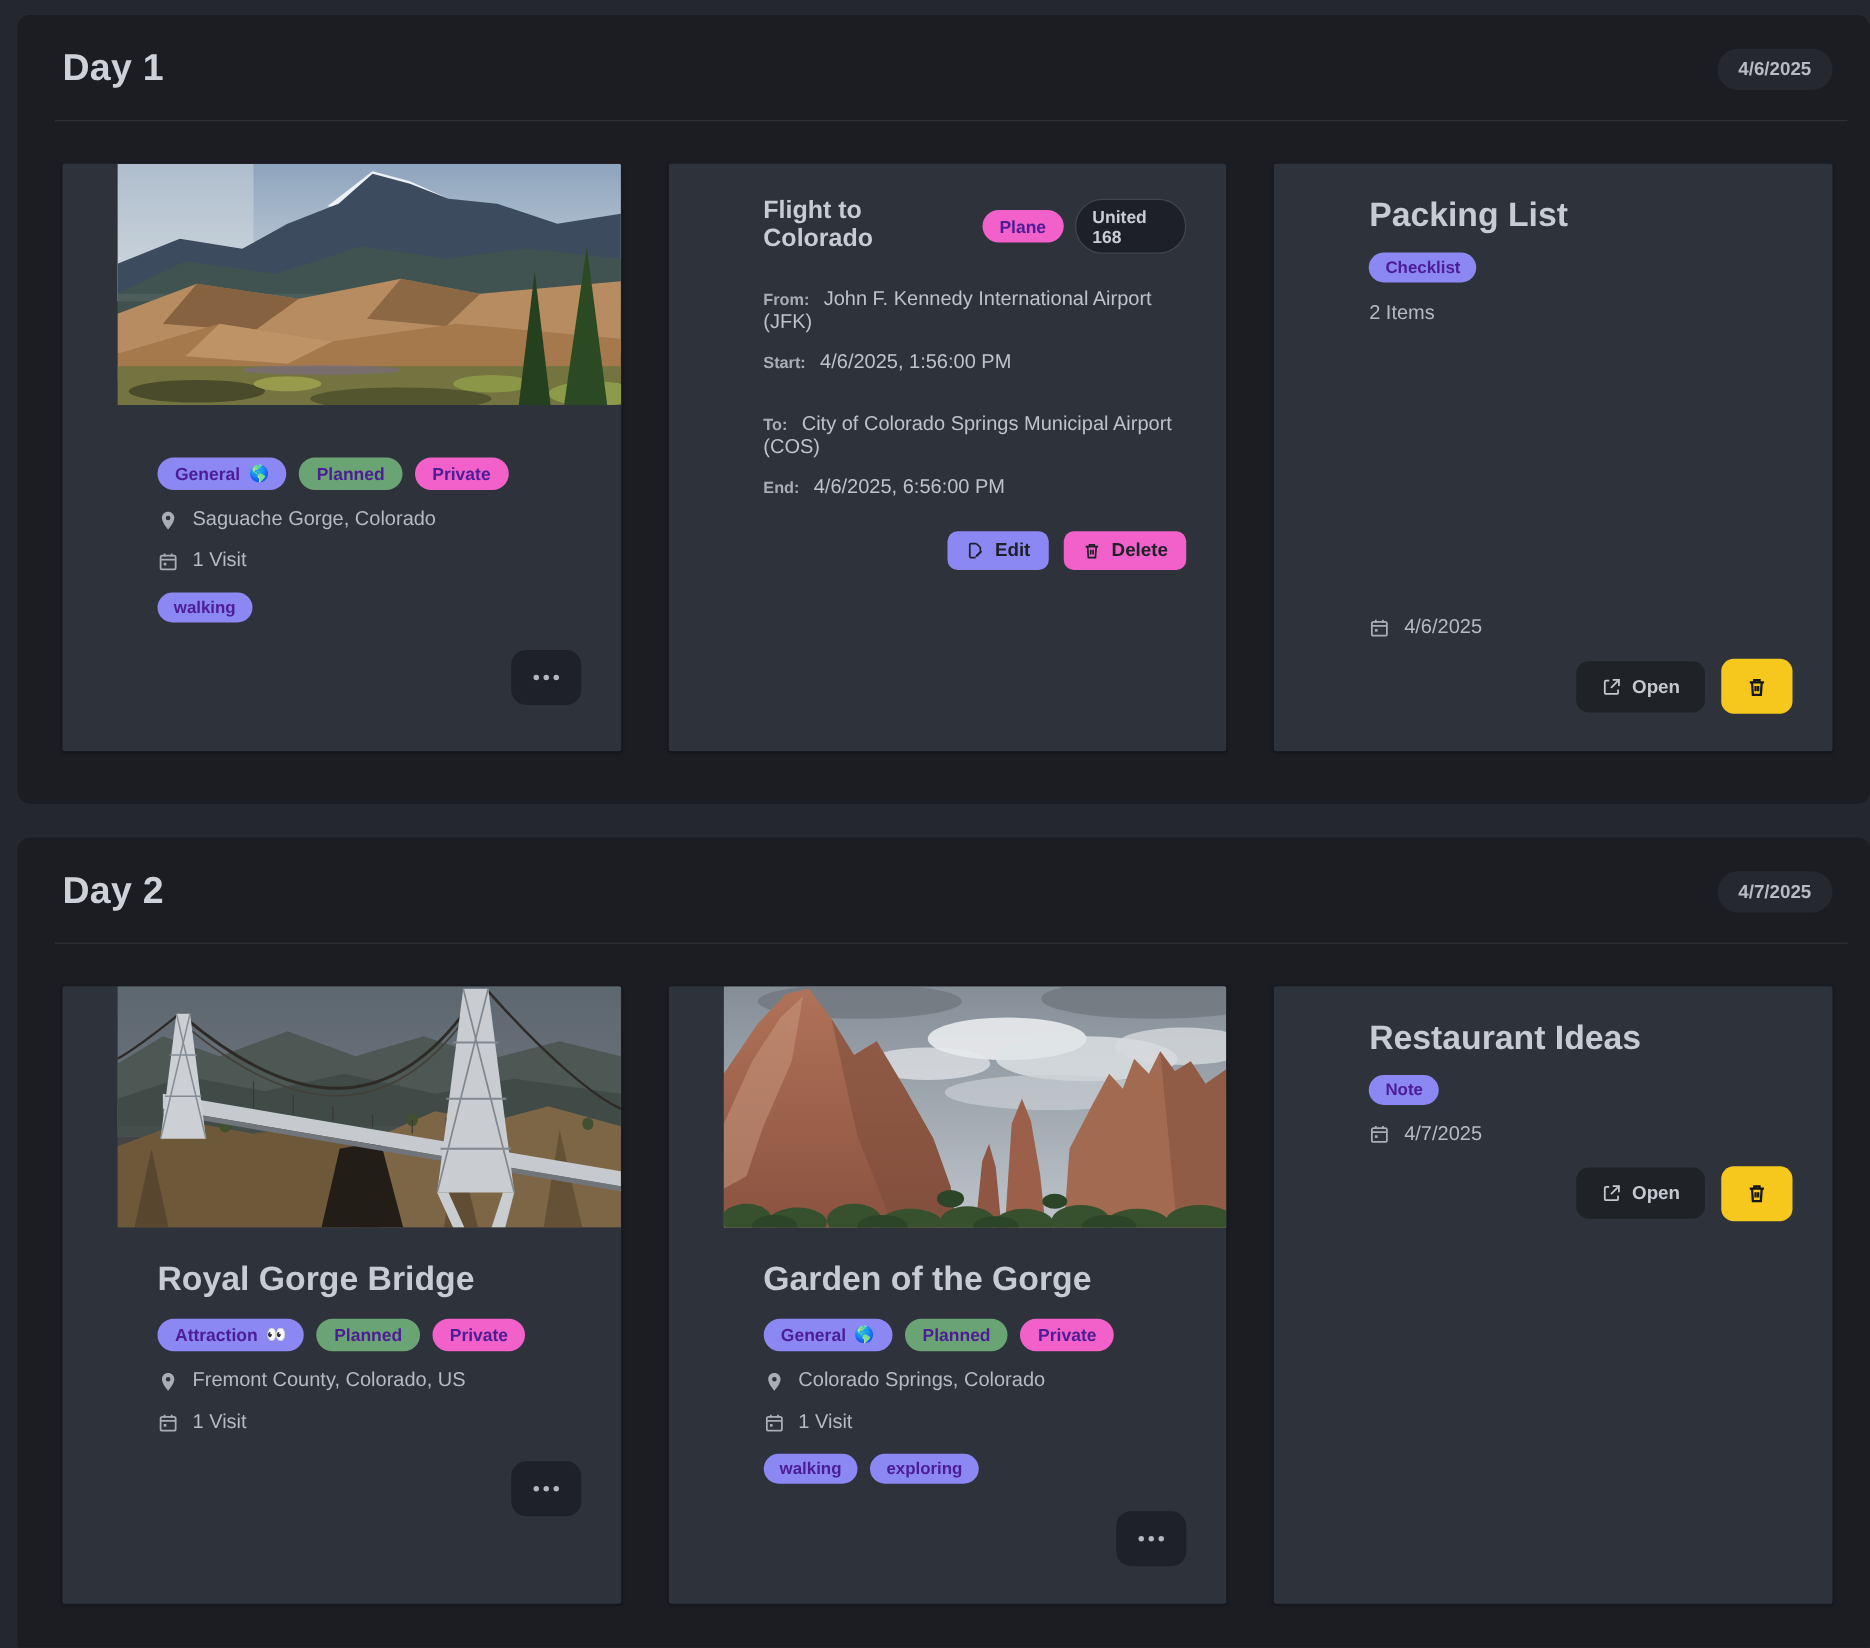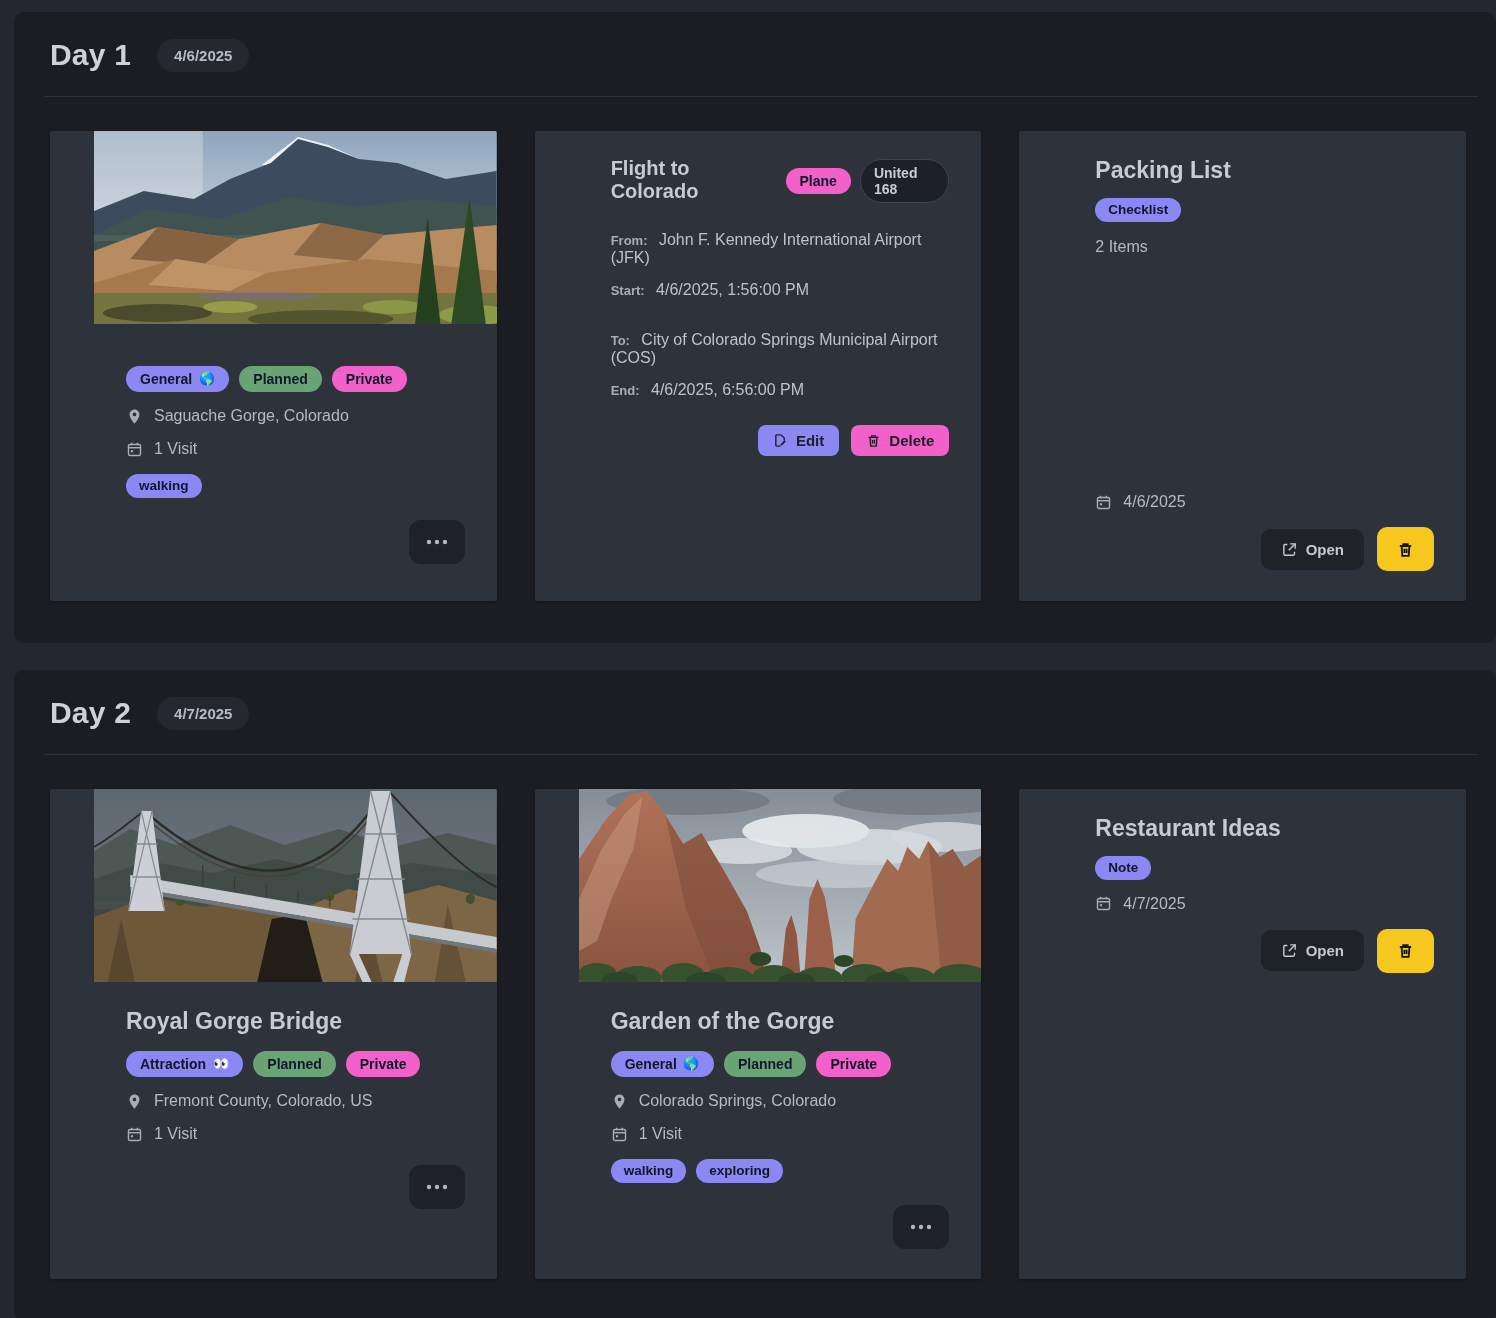--- a/index.html
+++ b/index.html
@@ -8,43 +8,43 @@
     width:1496px; height:1318px; overflow:hidden;
     background:#25272e;
     font-family:"Liberation Sans", sans-serif;
     -webkit-font-smoothing:antialiased;
   }
   .page { display:flex; flex-direction:column; gap:27px; padding:12px 0 0 14px; }
   .day-section {
     background:#1b1d23; border-radius:10px;
     padding:18px 30px 42px 36px;
   }
-  .day-header { display:flex; justify-content:flex-start; align-items:center; gap:26px; padding-top:8px; }
+  .day-header { display:flex; justify-content:space-between; align-items:center; gap:0; padding-top:8px; }
   .day-title { margin:0; font-size:30px; font-weight:700; color:#ced1d7; letter-spacing:0.2px; }
   .day-date {
     background:#26282f; color:#b7bbc2; border-radius:999px;
     padding:8px 17px; font-size:15px; font-weight:700;
   }
   .day-divider { border:none; border-top:1px solid rgba(255,255,255,0.09); margin:24px -12px 0 -6px; }
   .cards { display:grid; grid-template-columns:repeat(3,1fr); gap:38px; margin-top:34px; align-items:stretch; }
   .card {
     background:#2e323b; border-radius:2px; overflow:hidden;
     min-height:470px; display:flex; flex-direction:column;
     box-shadow:0 1px 3px rgba(0,0,0,0.35);
     padding-left:44px;
   }
   .card-photo { height:193px; flex:none; background:#444; }
   .card-photo svg { display:block; width:100%; height:100%; }
   .card-body { padding:26px 32px 30px; display:flex; flex-direction:column; flex:1; }
-  .card-title { margin:0; font-size:23px; font-weight:700; color:#c7cbd2; }
+  .card-title { margin:0; font-size:27px; font-weight:700; color:#c7cbd2; }
   .tag-row { display:flex; gap:10px; margin-top:16px; flex-wrap:wrap; }
   .pill {
     display:inline-flex; align-items:center; gap:7px;
     border-radius:999px; padding:5px 14px;
-    font-size:14px; font-weight:700; color:#0f172a; line-height:1.15;
+    font-size:14px; font-weight:700; color:#4c1d95; line-height:1.15;
   }
   .pill.purple { background:#8b88f3; }
   .pill.green  { background:#6ba474; }
   .pill.pink   { background:#f161c9; }
   .pill.activity { font-size:13.5px; padding:4px 13px; }
   .pill-emoji { font-size:13px; }
   .meta-row { display:flex; align-items:center; gap:11px; margin-top:15px; color:#b6bac1; font-size:16px; }
   .meta-row .ico { flex:none; color:#a9adb4; display:flex; }
   .menu-btn {
     margin-top:22px; align-self:flex-end; flex:none;

